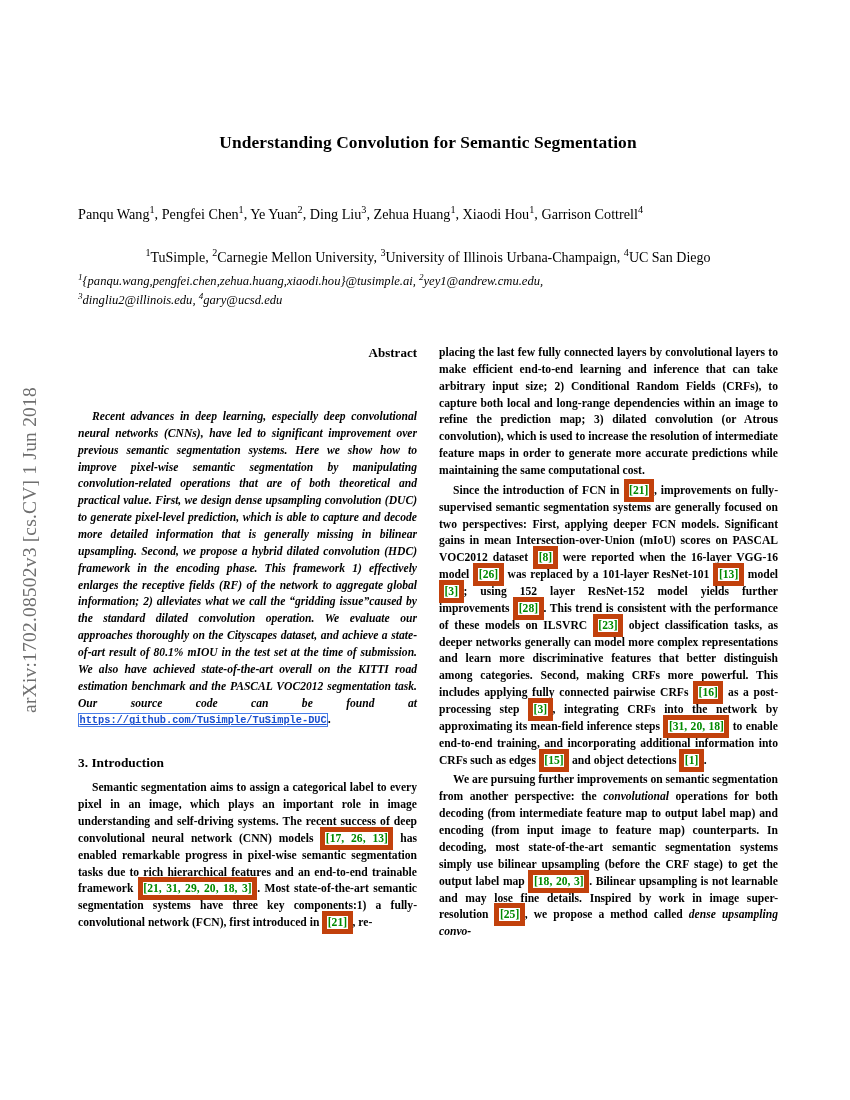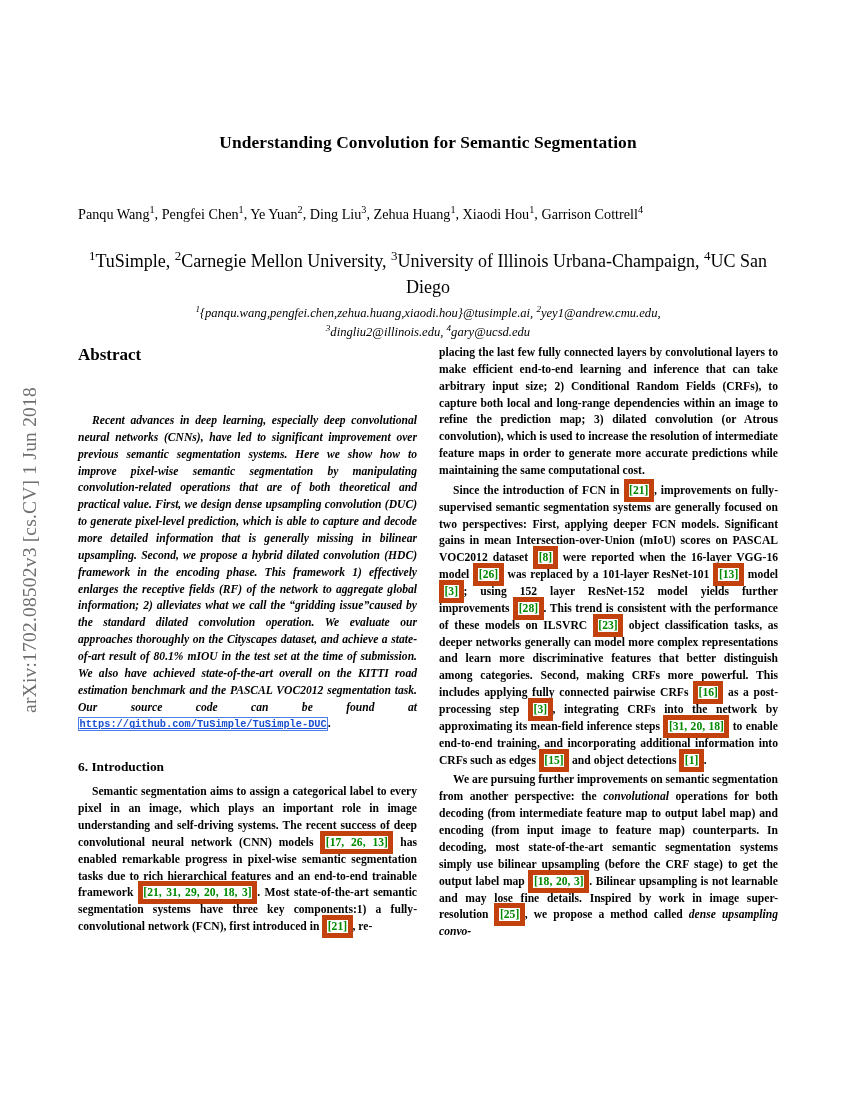--- a/index.html
+++ b/index.html
@@ -54,44 +54,43 @@
     margin-top: 20px;
   }
   .authors {
     text-align: left;
     font-size: 14.2px;
     margin-top: 52px;
     line-height: 1.4;
   }
   .affils {
     text-align: center;
-    font-size: 18px;
+    font-size: 14px;
     margin-top: 23px;
     line-height: 1.45;
   }
   .emails {
-    text-align: center;
     font-size: 12.6px;
     font-style: italic;
     margin-top: 4px;
     line-height: 1.5;
   }
   sup { font-size: 0.72em; vertical-align: super; line-height: 0; }
   .cols {
     position: absolute;
     left: 78px;
     top: 345px;
     width: 700px;
     display: flex;
     gap: 22px;
   }
   .col { width: 339px; }
   .abs-head {
-    text-align: left;
-    font-size: 17px;
+    text-align: right;
+    font-size: 13px;
     font-weight: bold;
     margin-bottom: 14px;
   }
   p {
     margin: 0;
     font-size: 11.6px;
     line-height: 1.455;
     text-align: justify;
     text-justify: inter-word;
     hyphens: auto;
@@ -155,21 +154,21 @@
   <div class="cols">
 
     <div class="col">
 
       <div class="abs-head">Abstract</div>
 
       <div class="abstract">
         <p><span>Recent advances in deep learning, especially deep convolutional neural networks (CNNs), have led to significant improvement over previous semantic segmentation systems. Here we show how to improve pixel-wise semantic segmentation by manipulating convolution-related operations that are of both theoretical and practical value. First, we design dense upsampling convolution (DUC) to generate pixel-level prediction, which is able to capture and decode more detailed information that is generally missing in bilinear upsampling. Second, we propose a hybrid dilated convolution (HDC) framework in the encoding phase. This framework 1) effectively enlarges the receptive fields (RF) of the network to aggregate global information; 2) alleviates what we call the “gridding issue”caused by the standard dilated convolution operation. We evaluate our approaches thoroughly on the Cityscapes dataset, and achieve a state-of-art result of 80.1% mIOU in the test set at the time of submission. We also have achieved state-of-the-art overall on the KITTI road estimation benchmark and the PASCAL VOC2012 segmentation task. Our source code can be found at </span><a class="urlbox" href="#">https://github.com/TuSimple/TuSimple-DUC</a><span>.</span></p>
       </div>
 
-      <div class="sec-head">6. Introduction</div>
+      <div class="sec-head">3. Introduction</div>
 
       <p class="body-p"><span>Semantic segmentation aims to assign a categorical label to every pixel in an image, which plays an important role in image understanding and self-driving systems. The recent success of deep convolutional neural network (CNN) models </span><span class="cite">[17, 26, 13]</span><span> has enabled remarkable progress in pixel-wise semantic segmentation tasks due to rich hierarchical features and an end-to-end trainable framework </span><span class="cite">[21, 31, 29, 20, 18, 3]</span><span>. Most state-of-the-art semantic segmentation systems have three key components:1) a fully-convolutional network (FCN), first introduced in </span><span class="cite">[21]</span><span>, re-</span></p>
 
     </div>
 
     <div class="col">
 
       <p>placing the last few fully connected layers by convolutional layers to make efficient end-to-end learning and inference that can take arbitrary input size; 2) Conditional Random Fields (CRFs), to capture both local and long-range dependencies within an image to refine the prediction map; 3) dilated convolution (or Atrous convolution), which is used to increase the resolution of intermediate feature maps in order to generate more accurate predictions while maintaining the same computational cost.</p>
 
       <p class="body-p" style="margin-top:3px;"><span>Since the introduction of FCN in </span><span class="cite">[21]</span><span>, improvements on fully-supervised semantic segmentation systems are generally focused on two perspectives: First, applying deeper FCN models. Significant gains in mean Intersection-over-Union (mIoU) scores on PASCAL VOC2012 dataset </span><span class="cite">[8]</span><span> were reported when the 16-layer VGG-16 model </span><span class="cite">[26]</span><span> was replaced by a 101-layer ResNet-101 </span><span class="cite">[13]</span><span> model </span><span class="cite">[3]</span><span>; using 152 layer ResNet-152 model yields further improvements </span><span class="cite">[28]</span><span>. This trend is consistent with the performance of these models on ILSVRC </span><span class="cite">[23]</span><span> object classification tasks, as deeper networks generally can model more complex representations and learn more discriminative features that better distinguish among categories. Second, making CRFs more powerful. This includes applying fully connected pairwise CRFs </span><span class="cite">[16]</span><span> as a post-processing step </span><span class="cite">[3]</span><span>, integrating CRFs into the network by approximating its mean-field inference steps </span><span class="cite">[31, 20, 18]</span><span> to enable end-to-end training, and incorporating additional information into CRFs such as edges </span><span class="cite">[15]</span><span> and object detections </span><span class="cite">[1]</span><span>.</span></p>

